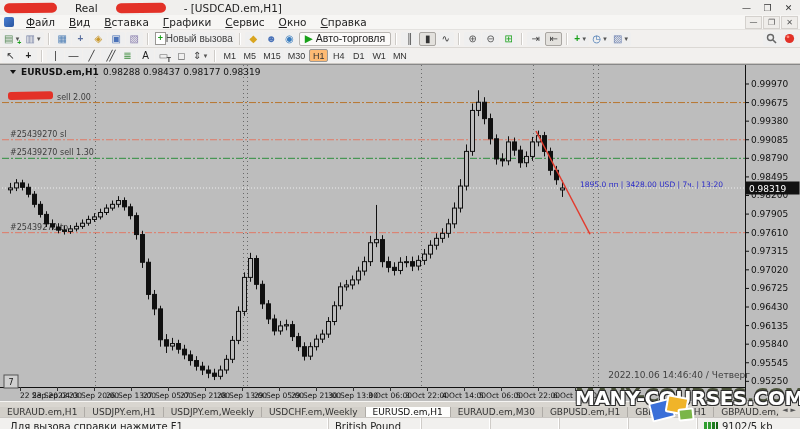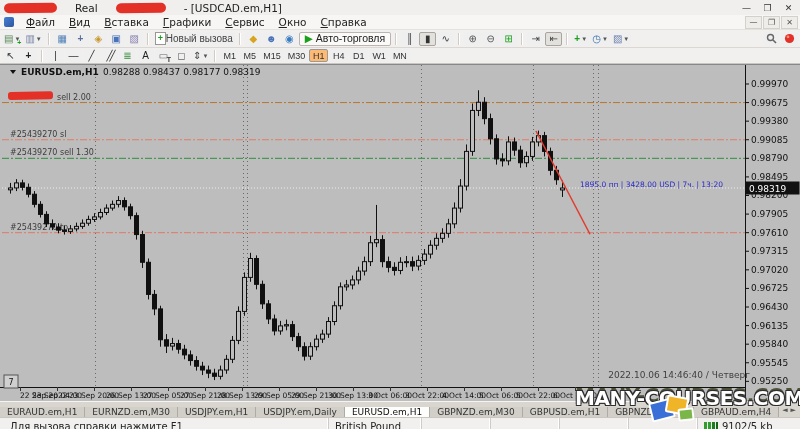--- a/index.html
+++ b/index.html
@@ -531,25 +531,25 @@
       <line x1="575.5" y1="322" x2="575.5" y2="326" stroke="#333"></line>
       <text x="575" y="333" font-size="7.5" fill="#111" text-anchor="middle">6 Oct 14:00</text>
       <text x="750" y="313" font-size="9" fill="#3f3f3f" text-anchor="end">2022.10.06 14:46:40 / Четверг</text>
       <rect x="4" y="310" width="14" height="13" fill="#cfcfcf" stroke="#555"></rect>
       <text x="11" y="320" font-size="8" fill="#111" text-anchor="middle">7</text>
     </svg>
   </div>
 
 <div id="tabbar">
     <div class="tab">EURAUD.em,H1</div>
-    <div class="tab">EURNZD.em,M30</div>
     <div class="tab">USDJPY.em,H1</div>
-    <div class="tab">USDJPY.em,Daily</div>
+    <div class="tab">USDJPY.em,Weekly</div>
+    <div class="tab">USDCHF.em,Weekly</div>
     <div class="tab active">EURUSD.em,H1</div>
-    <div class="tab">GBPNZD.em,M30</div>
+    <div class="tab">EURAUD.em,M30</div>
     <div class="tab">GBPUSD.em,H1</div>
     <div class="tab">GBPNZD.em,H1</div>
     <div class="tab">GBPAUD.em,H4</div>
     <div id="tab-arrows">
       <span>◄</span>
       <span>►</span>
     </div>
   </div>
 
 <div id="statusbar">

